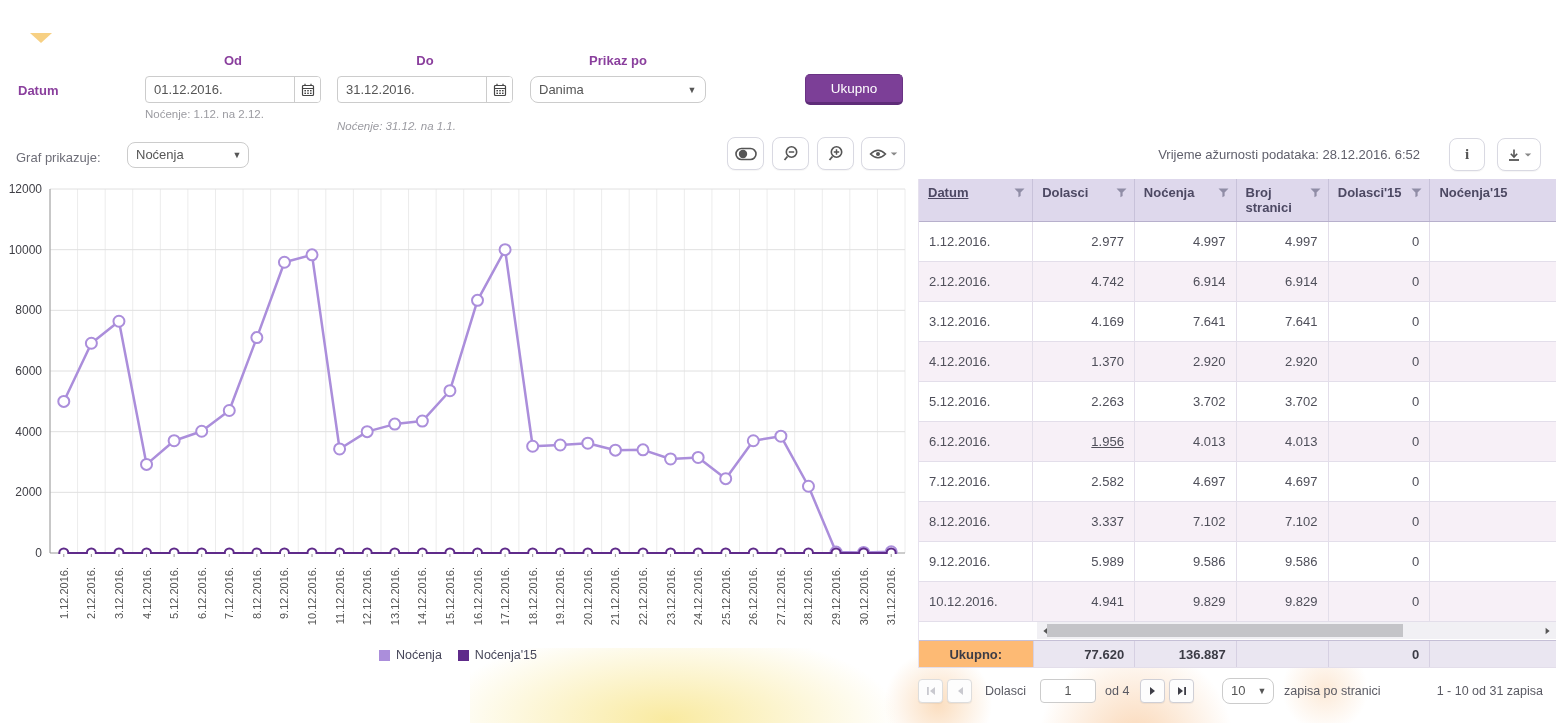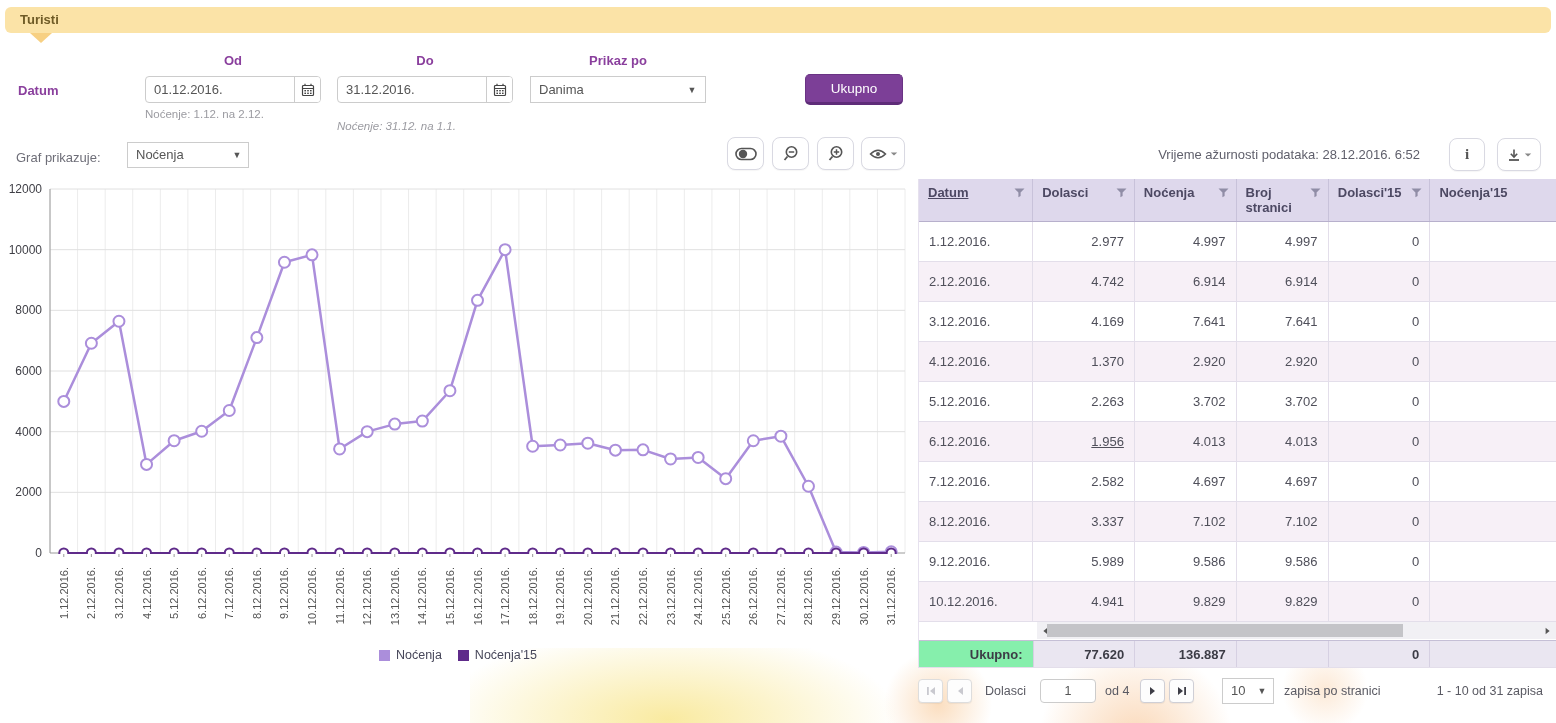--- a/index.html
+++ b/index.html
@@ -21,21 +21,21 @@
            border-right:11px solid transparent;border-top:10px solid #f7d083;}
   
   .plabel{font-size:13px;font-weight:bold;color:#8a3f9d;}
   .center{text-align:center;}
   .hint{font-size:11.5px;color:#9b9ba1;}
   
   .inp-wrap{height:27px;border:1px solid #ccc;border-radius:4px;background:#fff;display:flex;overflow:hidden;}
   .inp-wrap input{flex:1;border:none;outline:none;padding:0 8px;font-size:13px;color:#555;
                   font-family:"Liberation Sans",sans-serif;min-width:0;background:transparent;}
   .inp-btn{width:26px;border-left:1px solid #ccc;display:flex;align-items:center;justify-content:center;cursor:pointer;background:#fff;}
-  .fsel{height:27px;border:1px solid #ccc;border-radius:0;background:#fff;display:flex;overflow:hidden;cursor:pointer;justify-content:space-between;}
+  .fsel{height:27px;border:1px solid #ccc;border-radius:8px;background:#fff;display:flex;overflow:hidden;cursor:pointer;justify-content:space-between;}
   .fsel .val{flex:1;padding:0 8px;font-size:13px;color:#555;line-height:25px;white-space:nowrap;overflow:hidden;}
   .fsel .arr{width:26px;display:flex;align-items:center;justify-content:center;color:#555;font-size:9px;}
   .fsel.small .arr{width:22px;}
   .btn-primary{height:31px;background:#7c3f97;border:1px solid #6a3384;border-bottom:3px solid #5e2c78;
                border-radius:5px;color:#fff;font-size:13.5px;text-align:center;line-height:27px;cursor:pointer;}
   
   .tool-btn{height:33px;background:#fff;border:1px solid #d9d9e2;border-radius:8px;display:flex;
             align-items:center;justify-content:center;cursor:pointer;box-shadow:0 1px 1px rgba(0,0,0,.04);gap:3px;}
   .chev{width:0;height:0;border-left:4px solid transparent;border-right:4px solid transparent;border-top:4px solid #666;}
   
@@ -52,21 +52,21 @@
          white-space:nowrap;overflow:hidden;}
   .tcell.date{padding-left:10px;}
   .tcell.num{text-align:right;padding-right:10px;}
   .hscroll{position:relative;height:18px;background:#fff;}
   .hs-track{position:absolute;left:118px;right:0;top:0;height:17px;background:#f1f0f4;}
   .hs-thumb{position:absolute;left:10px;top:2px;width:356px;height:13px;background:#c4c4c8;cursor:grab;}
   .hs-arrow{position:absolute;top:3px;width:12px;height:12px;color:#555;cursor:pointer;display:flex;align-items:center;justify-content:center;}
   .totrow{display:flex;height:28px;border-top:1px solid #c5bfd6;border-bottom:1px solid #e3deea;}
   .totcell{border-right:1px solid #d6d0e2;background:#eae6f1;font-size:13px;font-weight:bold;color:#3c3c46;
            line-height:27px;text-align:right;padding-right:10px;white-space:nowrap;}
-  .totcell.lbl{background:#86efac;text-align:right;padding-left:10px;}
+  .totcell.lbl{background:#fdba74;text-align:center;padding-left:10px;}
   
   .pg-btn{position:absolute;width:25px;height:24px;background:#fdfdfd;border:1px solid #ddd;border-radius:4px;
           display:flex;align-items:center;justify-content:center;cursor:pointer;box-shadow:0 1px 1px rgba(0,0,0,.05);}
   .pg-btn.on{color:#3d3d46;border-color:#cfcfd6;}
   .pg-btn.off{color:#c9c9cf;}
   .pg-text{position:absolute;font-size:12.5px;color:#5a5a63;}
   .pg-input{position:absolute;width:56px;height:24px;border:1px solid #ccc;border-radius:4px;text-align:center;
             font-size:12.5px;color:#555;font-family:"Liberation Sans",sans-serif;outline:none;}
   
   .legend{display:flex;justify-content:center;gap:16px;align-items:center;}
@@ -74,23 +74,20 @@
   .legend-swatch{width:11px;height:11px;display:inline-block;}
   .legend-label{font-size:12.5px;color:#47475a;}
   svg{display:block;}
 </style>
 </head>
 <body>
 
 <div class="page">
   <div class="bg-decor"></div>
 
-  <div class="z hdr">
-    <span class="hdr-title">Turisti</span>
-  </div>
   <div class="z hdr-tri"></div>
 
   <div class="z plabel center" style="left:145px;top:53px;width:176px;">Od</div>
   <div class="z plabel center" style="left:337px;top:53px;width:176px;">Do</div>
   <div class="z plabel center" style="left:530px;top:53px;width:176px;">Prikaz po</div>
   <div class="z plabel" style="left:18px;top:83px;">Datum</div>
 
   <div class="z inp-wrap" style="left:145px;top:76px;width:176px;">
     <input readonly="" value="01.12.2016." style="">
     <span class="inp-btn">

